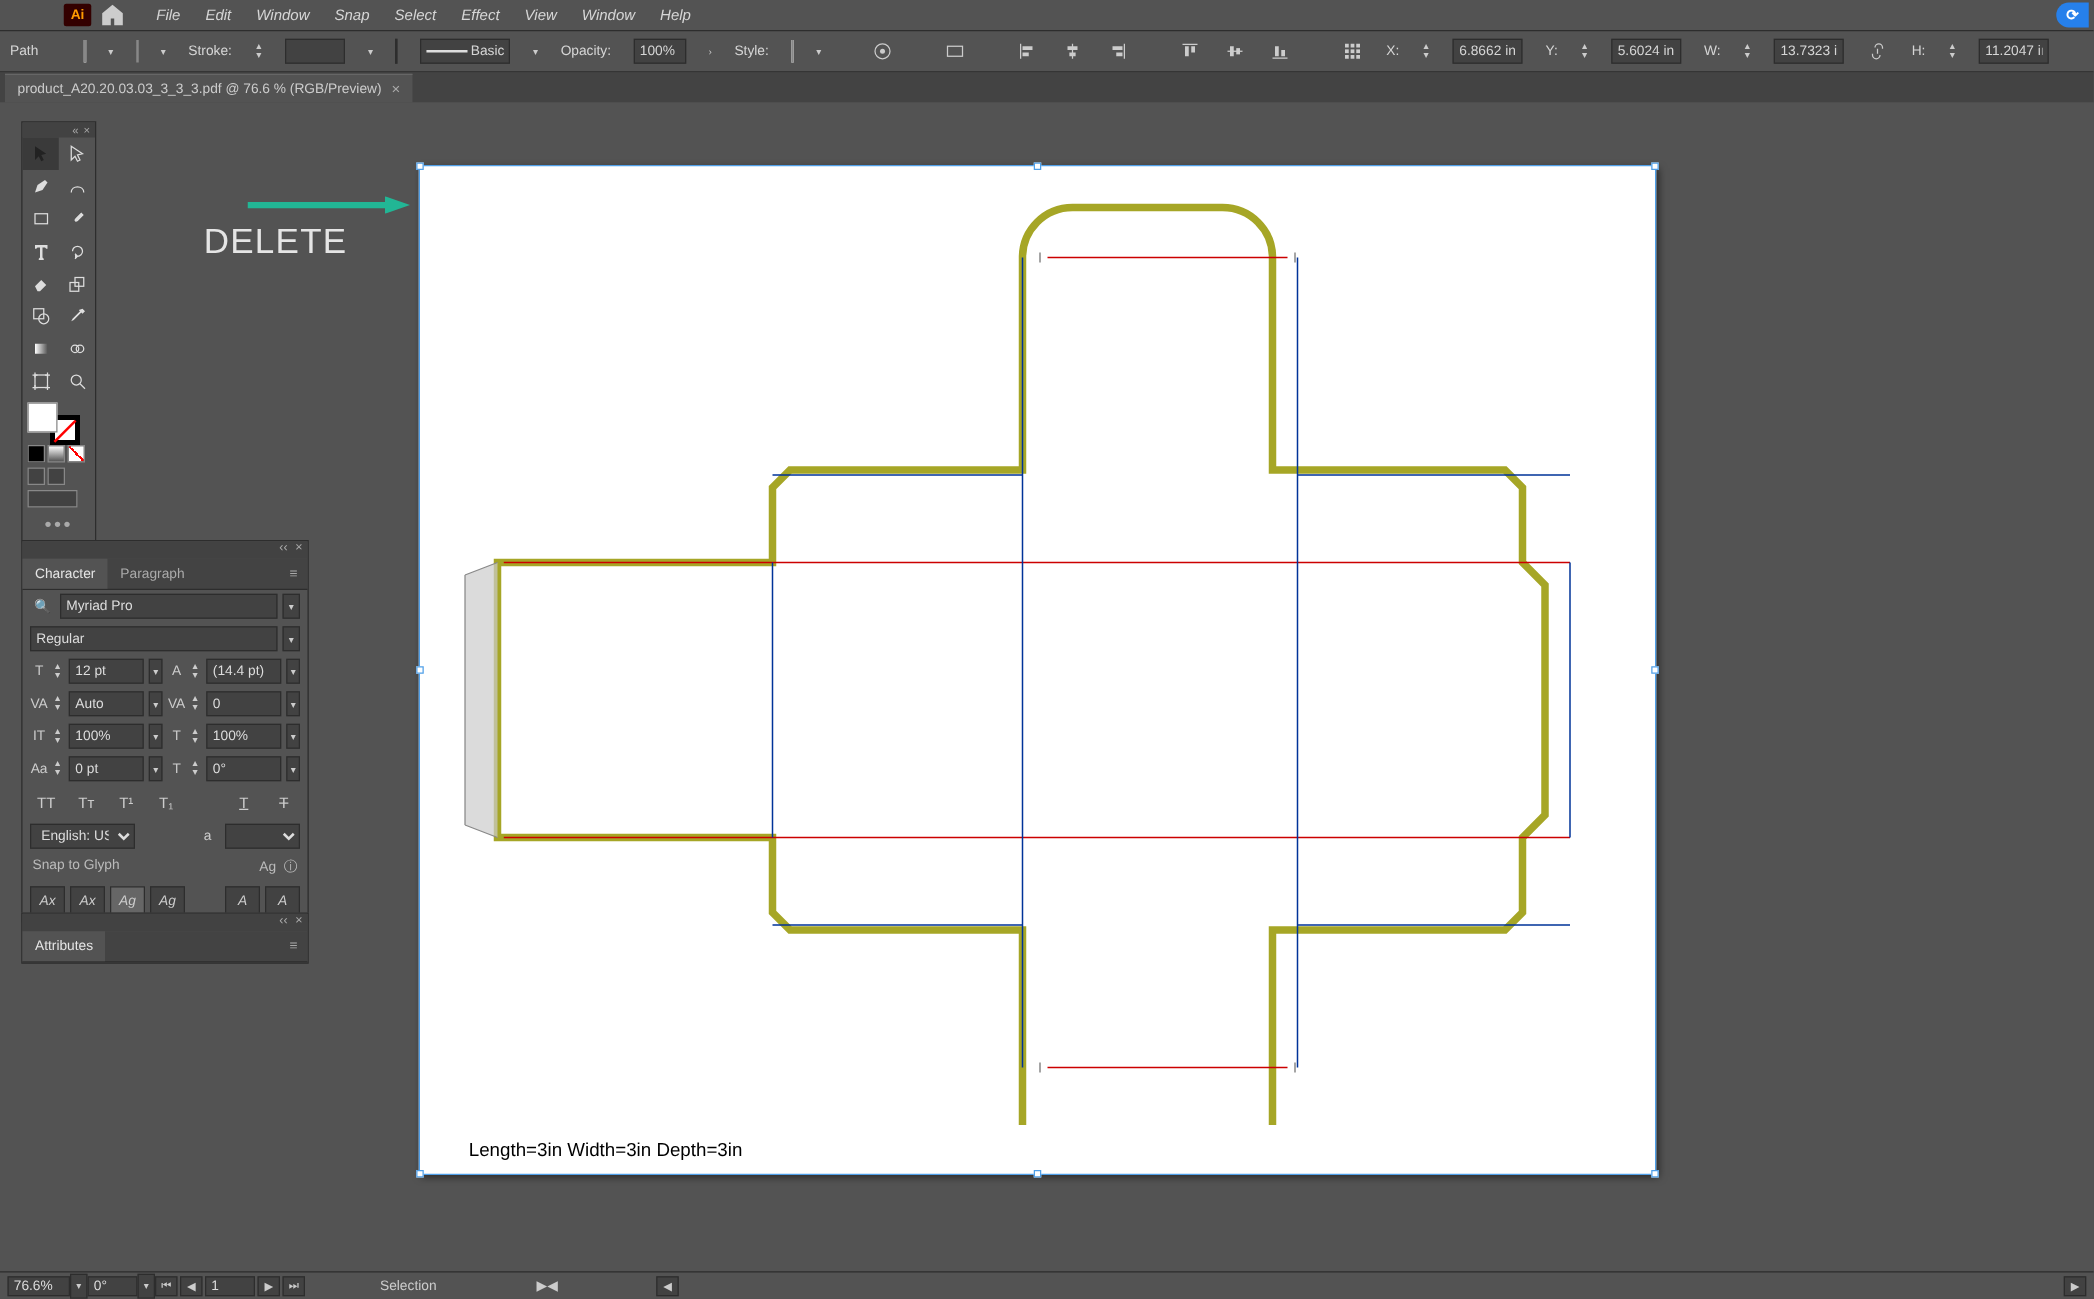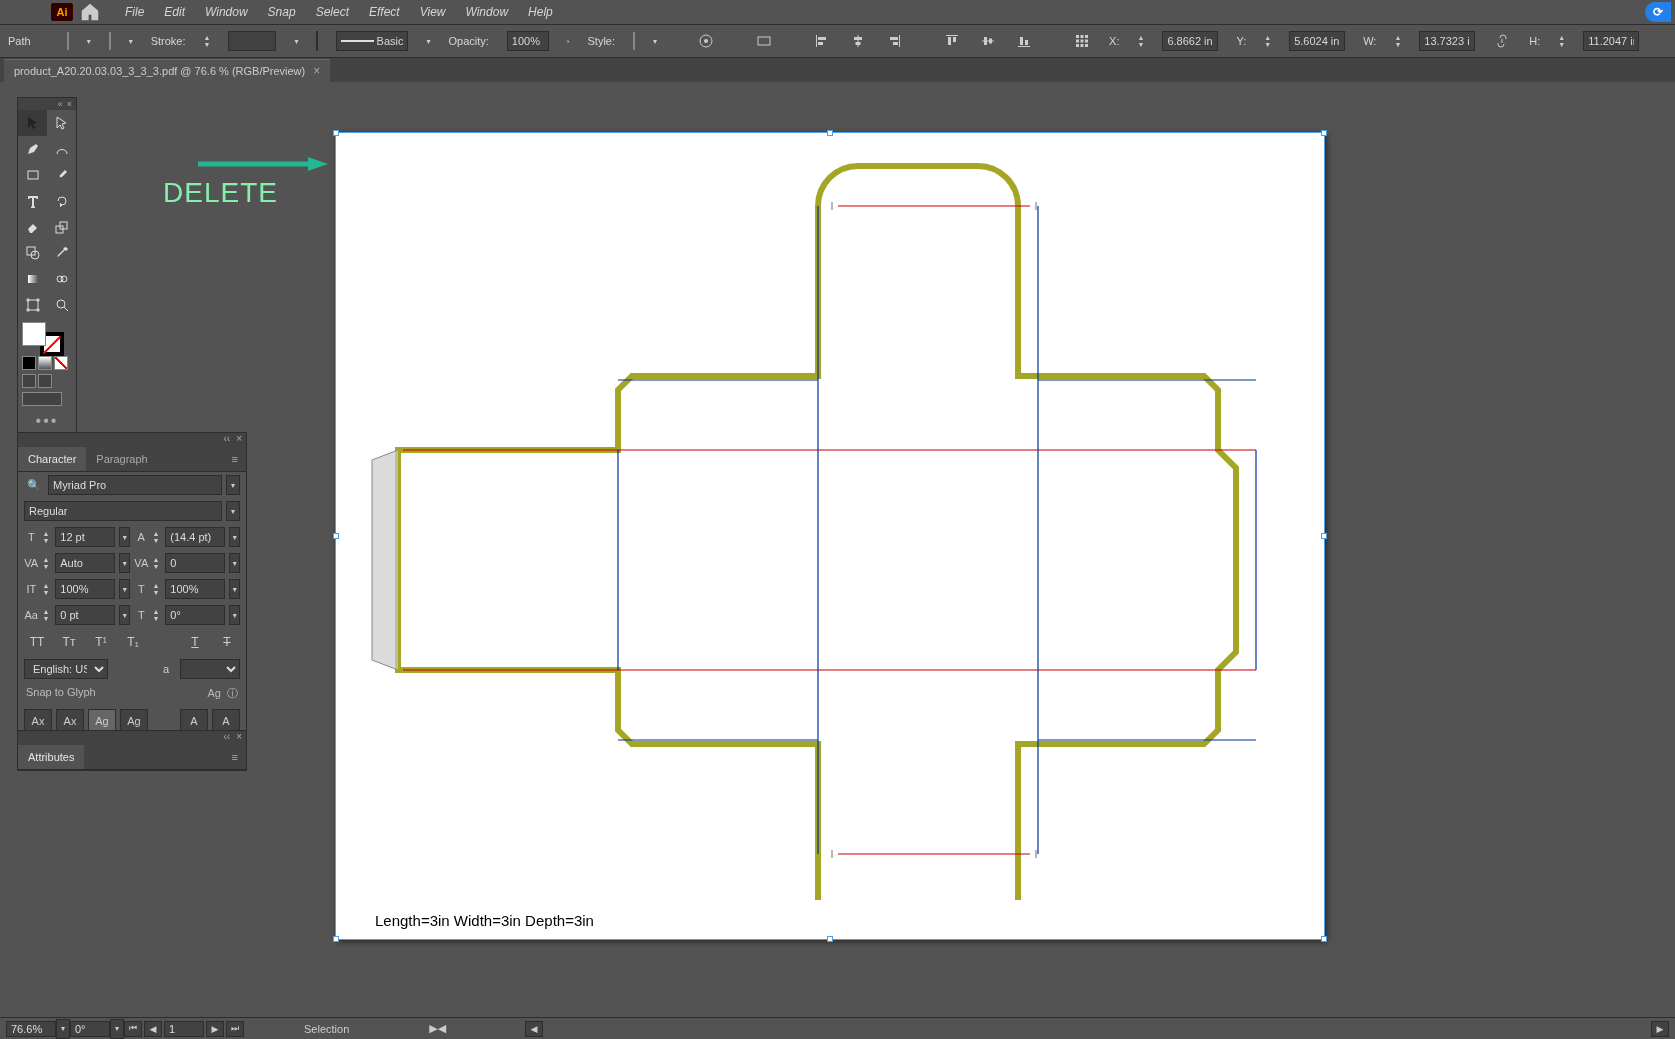--- a/index.html
+++ b/index.html
@@ -33,21 +33,21 @@
 .tabbar { height: 24px; background: #434343; display: flex; align-items: flex-end; padding: 0 4px; color: #ccc; font-size: 11px; }
 .doc-tab { background: #535353; padding: 4px 10px; border-top: 1px solid #666; display:flex; align-items:center; gap:8px; }
 .tab-close { font-size:12px; color:#aaa; }
 
 
 .workspace { position: absolute; top: 82px; left: 0; right: 0; bottom: 22px; background: #535353; }
 .canvas { position: absolute; left: 335px; top: 50px; width: 990px; height: 808px; background: #fff; box-shadow: 2px 2px 6px rgba(0,0,0,.5); }
 .sel-box { position:absolute; left:335px; top:50px; width:990px; height:808px; border:1px solid #4f9fe8; pointer-events:none; }
 .sel-handle { position:absolute; width:6px; height:6px; background:#fff; border:1px solid #4f9fe8; }
 .annot-arrow { position:absolute; left:198px; top:75px; width:130px; height:14px; }
-.annot-text { position:absolute; left:163px; top:95px; color:#86efac; font-size:28px; font-weight:500; letter-spacing:1px; }
+.annot-text { position:absolute; left:163px; top:95px; color:#e5e5e5; font-size:28px; font-weight:500; letter-spacing:1px; }
 .dims-text { position:absolute; left:375px; top:830px; font-size:15px; color:#000; }
 
 
 .dieline { position:absolute; left:358px; top:78px; width:920px; height:740px; }
 .dieline svg { width:100%; height:100%; }
 
 
 .tools { position:absolute; left:17px; top:15px; width:60px; background:#535353; border:1px solid #2d2d2d; }
 .tools-head { height:12px; background:#424242; display:flex; justify-content:flex-end; align-items:center; padding:0 4px; gap:4px; font-size:9px; color:#aaa; }
 .tools-grid { display:grid; grid-template-columns:1fr 1fr; }
@@ -73,21 +73,21 @@
 .prow { display:flex; align-items:center; padding:3px 6px; gap:4px; }
 .prow .ico { width:20px; height:18px; display:flex; align-items:center; justify-content:center; }
 .p-input { flex:1; background:#424242; border:1px solid #2d2d2d; height:20px; padding:0 4px; color:#ddd; font-size:11px; }
 .p-sel { background:#424242; border:1px solid #2d2d2d; height:20px; color:#ddd; padding:0 4px; font-size:11px; }
 .p-sel.w60 { width:60px; }
 .p-sel.w84 { width:84px; }
 .p-dd { width:14px; height:20px; background:#424242; border:1px solid #2d2d2d; display:flex;align-items:center;justify-content:center;font-size:8px; }
 .tt-row { display:flex; gap:10px; padding:4px 8px; }
 .tt { width:22px; height:20px; display:flex; align-items:center; justify-content:center; font-size:12px; color:#ccc; }
 .snap-row { padding:4px 8px; font-size:11px; color:#bbb; display:flex; justify-content:space-between; }
-.snap-btns { display:flex; gap:4px; padding:4px 6px; }
+.snap-btns { display:flex; gap:4px; padding:4px 6px;font-style:italic; }
 .snap-btn { width:28px; height:24px; background:#424242; border:1px solid #2d2d2d; display:flex; align-items:center; justify-content:center; font-size:11px; }
 .snap-btn.active { background:#666; }
 .attr-body { padding:4px 8px; }
 .chk { display:flex; align-items:center; gap:6px; padding:3px 0; }
 .chk input { width:12px; height:12px; }
 
 
 .statusbar { position:absolute; left:0; right:0; bottom:0; height:22px; background:#535353; border-top:1px solid #2d2d2d; display:flex; align-items:center; color:#ccc; font-size:11px; padding:0 6px; gap:0; }
 .sb-input { background:#424242; border:1px solid #2d2d2d; height:16px; width:50px; color:#ddd; padding:0 4px; font-size:11px; }
 .sb-nav { display:flex; gap:2px; }

